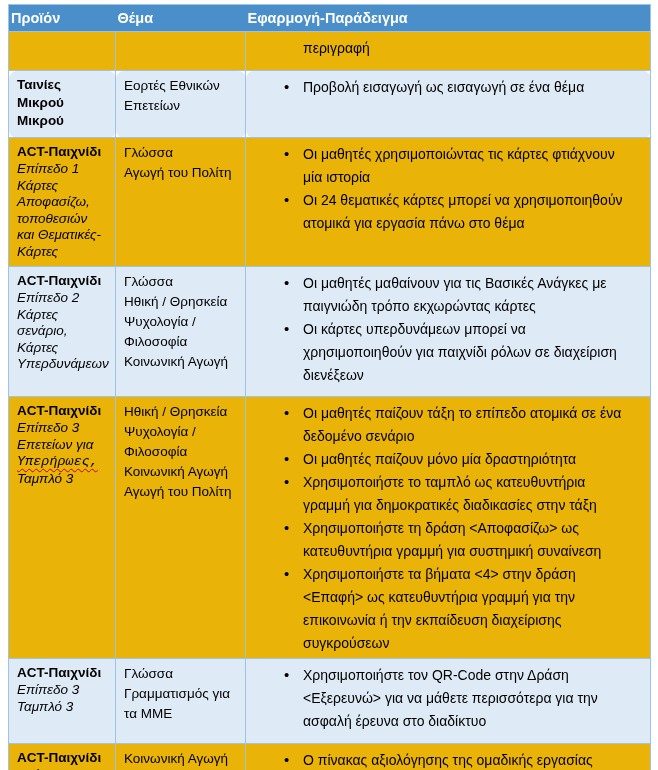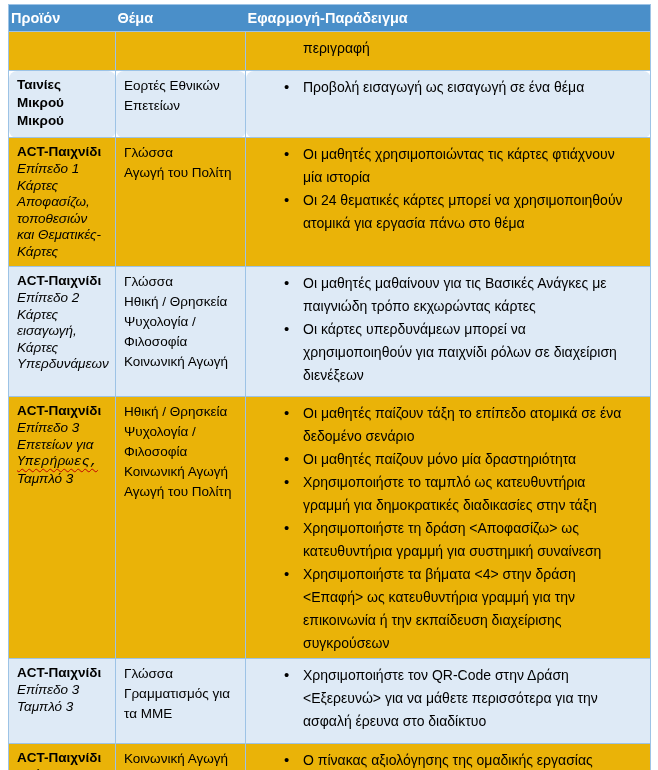--- a/index.html
+++ b/index.html
@@ -147,21 +147,21 @@
           <td class="examples-cell">
             <div class="ex-item"><span class="bullet">•</span><span>Οι μαθητές χρησιμοποιώντας τις κάρτες φτιάχνουν μία ιστορία</span></div>
             <div class="ex-item"><span class="bullet">•</span><span>Οι 24 θεματικές κάρτες μπορεί να χρησιμοποιηθούν ατομικά για εργασία πάνω στο θέμα</span></div>
           </td>
         </tr>
         <tr class="shaded">
           <td class="product-cell">
             <div class="p-title-line">ACT-Παιχνίδι</div>
             <div class="p-sub-line"><span>Επίπεδο 2</span></div>
             <div class="p-sub-line"><span>Κάρτες</span></div>
-            <div class="p-sub-line"><span>εισαγωγή,</span></div>
+            <div class="p-sub-line"><span>σενάριο,</span></div>
             <div class="p-sub-line"><span>Κάρτες</span></div>
             <div class="p-sub-line"><span>Υπερδυνάμεων</span></div>
           </td>
           <td class="theme-cell">
             <div class="theme-line">Γλώσσα</div>
             <div class="theme-line">Ηθική / Θρησκεία</div>
             <div class="theme-line">Ψυχολογία /</div>
             <div class="theme-line">Φιλοσοφία</div>
             <div class="theme-line">Κοινωνική Αγωγή</div>
           </td>

